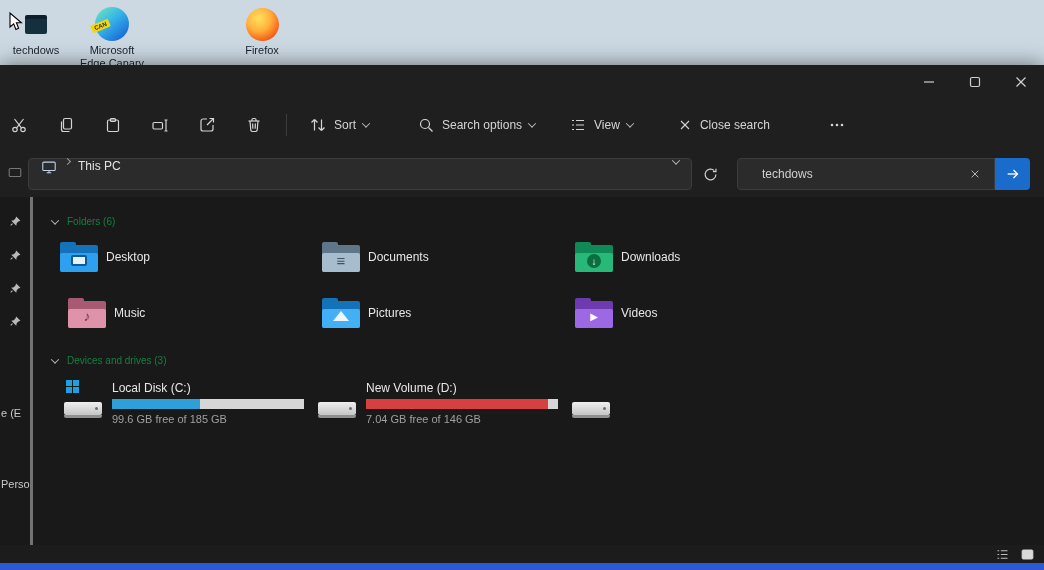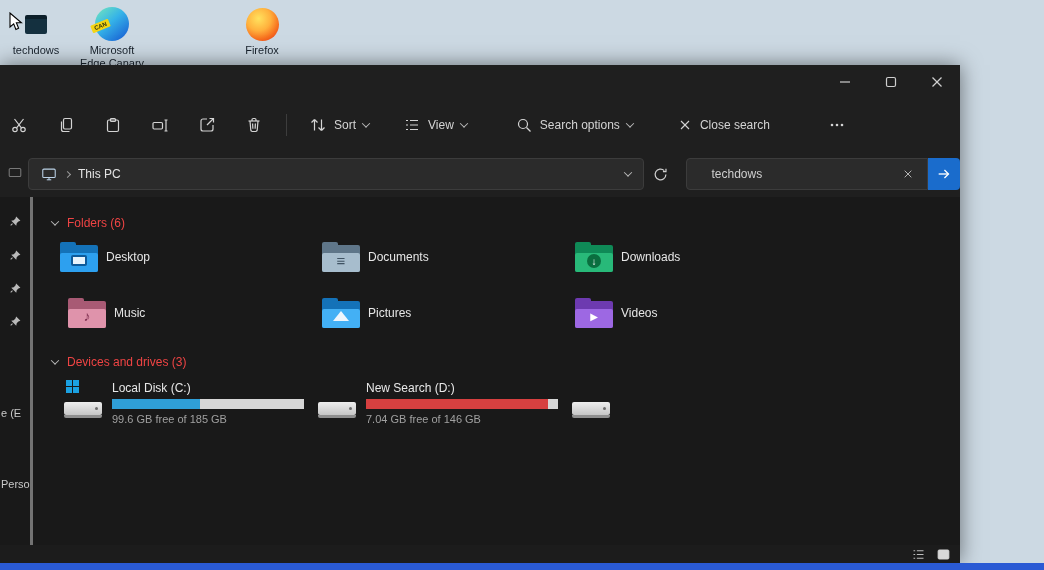--- a/index.html
+++ b/index.html
@@ -13,47 +13,47 @@
   .tlabel{font-size:11px;color:#18222c;text-align:center;line-height:13px;white-space:nowrap}
   .td-icon{width:22px;height:19px;border-radius:2px;background:#14303f;border-top:4px solid #0c1f2a}
   .edge-icon{width:34px;height:34px;border-radius:50%;background:linear-gradient(140deg,#6fe3c0 5%,#35b3e8 45%,#1a66d6 90%);position:relative}
   .edge-badge{position:absolute;left:-4px;top:15px;background:#f4d514;color:#32320a;font-size:6px;font-weight:bold;padding:1px 3px;transform:rotate(-22deg);border-radius:1px}
   .ev-icon{width:32px;height:32px;border-radius:50%;background:#fff;border:5px solid #ee7c19;position:relative}
   .ev-icon::after{content:"";position:absolute;left:50%;top:50%;width:9px;height:9px;margin:-4.5px 0 0 -4.5px;border-radius:50%;background:#ee7c19}
   .fx-icon{width:33px;height:33px;border-radius:50%;background:radial-gradient(circle at 38% 32%,#ffe25e,#ffb13d 40%,#f76f1e 68%,#e4441f 88%)}
   .cursor{position:absolute;left:8px;top:12px;z-index:40}
 
   
-  .win{position:absolute;left:0;top:65px;width:960px;height:498px;background:#1f1f1f;box-shadow:0 0 20px rgba(0,0,0,.5)}
+  .win{position:absolute;left:0;top:65px;width:1044px;height:498px;background:#1f1f1f;box-shadow:0 0 20px rgba(0,0,0,.5)}
   .titlebar{height:34px;display:flex;justify-content:flex-end}
   .wbtn{width:46px;height:34px;display:flex;align-items:center;justify-content:center;background:none;border:none}
   .toolbar{height:52px;display:flex;align-items:center;padding-left:2px;color:#d4d4d4}
   .tbtn{background:none;border:none;color:#d4d4d4;display:flex;align-items:center;justify-content:center;height:36px;border-radius:4px;font-family:inherit}
   .icon-only{width:34px;margin-right:13px}
   .labeled{padding:0 10px;gap:7px;font-size:12px;margin-right:14px}
   .tb-sep{width:1px;height:22px;background:#3d3d3d;margin:0 12px 0 2px}
   .chev-d{display:inline-block;width:6px;height:6px;border-right:1.4px solid #b9b9b9;border-bottom:1.4px solid #b9b9b9;transform:rotate(45deg) translate(-1px,-1px)}
   .chev-r{display:inline-block;width:5px;height:5px;border-top:1.4px solid #9a9a9a;border-right:1.4px solid #9a9a9a;transform:rotate(45deg)}
 
   .addr-row{height:46px;display:flex;align-items:center;position:relative}
   .nav-frag{position:absolute;left:7px;top:14px;opacity:.8}
-  .addr-bar{margin-left:28px;width:664px;height:32px;background:#2b2b2b;border:1px solid #3c3c3c;border-radius:4px;display:flex;align-items:center;padding:0 12px;color:#e3e3e3;font-size:12px;gap:8px}
+  .addr-bar{margin-left:28px;width:664px;height:32px;background:#2b2b2b;border:1px solid #3c3c3c;border-radius:4px;display:flex;align-items:flex-start;padding:0 12px;color:#e3e3e3;font-size:12px;gap:8px}
   .addr-spacer{flex:1}
   .refresh-btn{width:30px;height:30px;margin-left:3px;background:none;border:none;display:flex;align-items:center;justify-content:center}
   .search-box{margin-left:12px;width:258px;height:32px;background:#2b2b2b;border:1px solid #3c3c3c;border-radius:4px 0 0 4px;display:flex;align-items:center;padding:0 10px 0 24px;font-size:12px;color:#cfcfcf}
   .search-text{flex:1}
   .clear-x{display:flex;align-items:center;justify-content:center;width:18px;height:18px}
   .search-go{width:35px;height:32px;background:#1a6ccc;border:none;border-radius:0 4px 4px 0;display:flex;align-items:center;justify-content:center}
 
   .wbody{position:absolute;top:132px;bottom:18px;left:0;right:0;background:#191919;overflow:hidden}
   .sidebar{position:absolute;left:0;top:0;bottom:0;width:33px;border-right:3px solid #737373}
   .pin{position:absolute;left:8px}
   .side-frag{position:absolute;left:1px;font-size:11px;color:#c9c9c9;white-space:nowrap;overflow:hidden;width:31px}
 
-  .sec-head{position:absolute;display:flex;align-items:center;gap:9px;color:#ef4444;font-size:12px}
+  .sec-head{position:absolute;display:flex;align-items:center;gap:9px;color:#15803d;font-size:10px}
   .fitem{position:absolute;display:flex;align-items:center;height:32px}
   .folder{position:relative;width:38px;height:30px;flex:0 0 38px}
   .f-tab{position:absolute;left:0;top:0;width:16px;height:7px;border-radius:2px 2px 0 0}
   .f-back{position:absolute;left:0;top:3px;right:0;bottom:0;border-radius:2px}
   .f-front{position:absolute;left:0;top:11px;right:0;bottom:0;border-radius:2px;z-index:2}
   .f-em{position:absolute;left:50%;transform:translateX(-50%);z-index:3;display:flex;align-items:center;justify-content:center}
   .em-desktop{top:13px;width:16px;height:11px;background:#e7f3fc;border:2px solid #0d5a9a;border-radius:2px}
   .em-doc{top:10px;color:#3f5262;font-size:15px;font-weight:700}
   .em-dl{top:12px;width:14px;height:14px;border-radius:50%;background:#0a6e3f;color:#fff;font-size:10px;font-weight:bold}
   .em-music{top:10px;color:#7c2d4e;font-size:14px;font-weight:700}
@@ -177,33 +177,33 @@
       </button>
       <div class="tb-sep"></div>
       <button class="tbtn labeled">
         <svg width="18" height="18" viewBox="0 0 18 18" fill="none" stroke="#d4d4d4" stroke-width="1.2">
             <path d="M5.5 3.5 v11 M5.5 3.5 l-3 3 M5.5 3.5 l3 3"></path>
             <path d="M12.5 14.5 v-11 M12.5 14.5 l-3 -3 M12.5 14.5 l3 -3"></path>
           </svg>
         <span>Sort</span>
         <i class="chev-d"></i>
       </button>
-      <button class="tbtn labeled">
-        <svg width="18" height="18" viewBox="0 0 18 18" fill="none" stroke="#d4d4d4" stroke-width="1.2">
-            <path d="M3 4.5 h2 M7 4.5 h8 M3 9 h2 M7 9 h8 M3 13.5 h2 M7 13.5 h8"></path>
-          </svg>
-        <span>View</span>
-        <i class="chev-d"></i>
-      </button>
       <button class="tbtn labeled" style="margin-left:14px">
         <svg width="18" height="18" viewBox="0 0 18 18" fill="none" stroke="#d4d4d4" stroke-width="1.2">
             <circle cx="8" cy="8" r="4.5"></circle>
             <line x1="11.5" y1="11.5" x2="15.5" y2="15.5"></line>
           </svg>
         <span>Search options</span>
+        <i class="chev-d"></i>
+      </button>
+      <button class="tbtn labeled">
+        <svg width="18" height="18" viewBox="0 0 18 18" fill="none" stroke="#d4d4d4" stroke-width="1.2">
+            <path d="M3 4.5 h2 M7 4.5 h8 M3 9 h2 M7 9 h8 M3 13.5 h2 M7 13.5 h8"></path>
+          </svg>
+        <span>View</span>
         <i class="chev-d"></i>
       </button>
       <button class="tbtn labeled" style="margin-left:10px">
         <svg width="16" height="16" viewBox="0 0 18 18" fill="none" stroke="#d4d4d4" stroke-width="1.2">
             <line x1="4.5" y1="4.5" x2="13.5" y2="13.5"></line>
             <line x1="13.5" y1="4.5" x2="4.5" y2="13.5"></line>
           </svg>
         <span>Close search</span>
       </button>
       <button class="tbtn icon-only" style="margin-left:26px">
@@ -360,21 +360,21 @@
             <div class="dfill" style="width: 46%; background: rgb(47, 159, 216);"></div>
           </div>
           <div class="dfree">99.6 GB free of 185 GB</div>
         </div>
       </div>
       <div class="ditem" style="left:318px;top:183px">
         <div class="dicon">
           <div class="hdd"></div>
         </div>
         <div class="dinfo">
-          <div class="dname">New Search (D:)</div>
+          <div class="dname">New Volume (D:)</div>
           <div class="dbar">
             <div class="dfill" style="width: 95%; background: rgb(214, 64, 64);"></div>
           </div>
           <div class="dfree">7.04 GB free of 146 GB</div>
         </div>
       </div>
       <div class="ditem" style="left:572px;top:183px">
         <div class="dicon">
           <div class="hdd"></div>
         </div>

